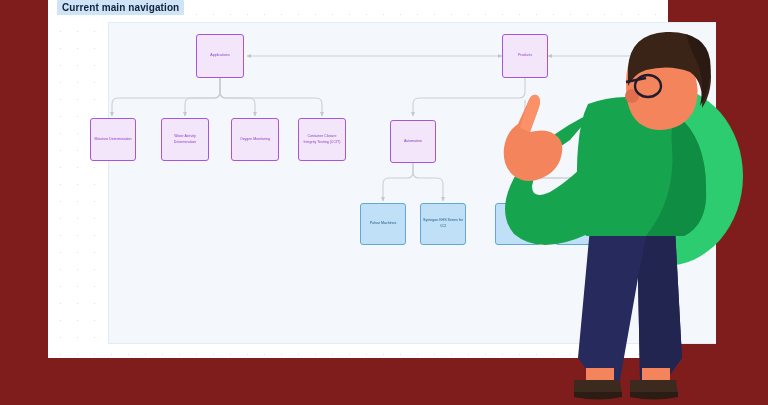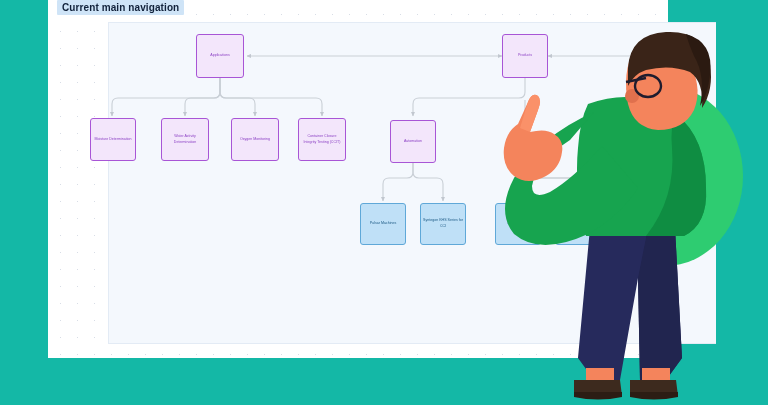--- a/index.html
+++ b/index.html
@@ -1,17 +1,17 @@
 <!DOCTYPE html>
 <html><head>
 <meta charset="utf-8">
 <style>
   html,body{margin:0;padding:0;background:#000;}
   body{width:768px;height:405px;overflow:hidden;font-family:"Liberation Sans",sans-serif;}
-  #stage{position:relative;width:768px;height:405px;background:#14b8a6;overflow:hidden;}
+  #stage{position:relative;width:768px;height:405px;background:#7f1d1d;overflow:hidden;}
 
   
   .card{
     position:absolute;left:48px;top:0;width:620px;height:358px;
     background:#ffffff;
     background-image:radial-gradient(#d8dde6 0.9px, transparent 1px);
     background-size:17px 17px;
     background-position:4px 6px;
   }
 

